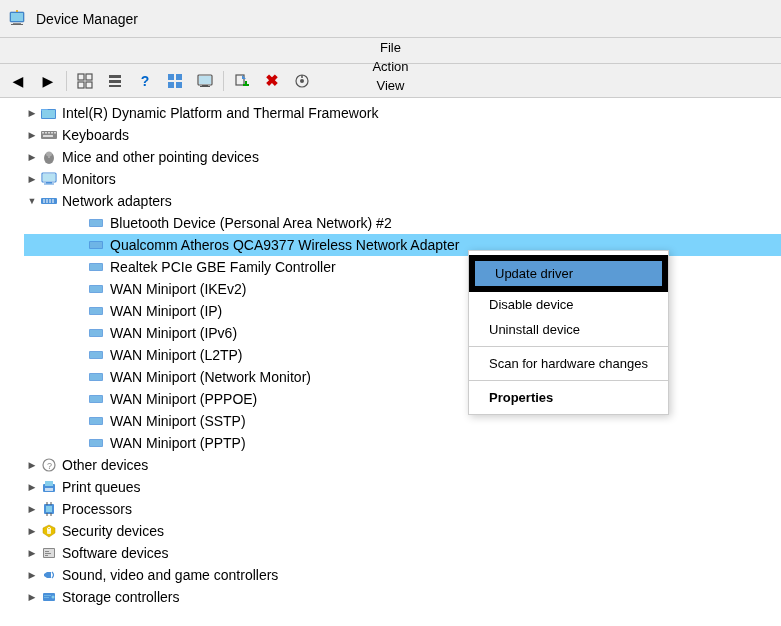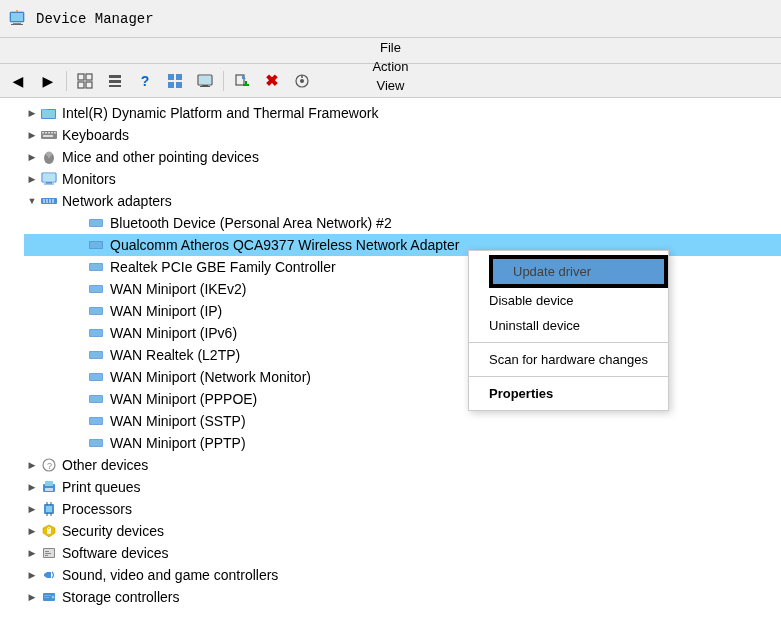--- a/index.html
+++ b/index.html
@@ -12,21 +12,20 @@
       overflow: hidden;
       user-select: none;
     }
     .title-bar {
       display: flex;
       align-items: center;
       background: #f0f0f0;
       height: 38px;
       padding: 0 8px;
       border-bottom: 1px solid #ccc;
-      font-family: Liberation Mono, monospace;
     }
     .title-bar-icon {
       width: 20px;
       height: 20px;
       margin-right: 8px;
     }
     .title-bar-text {
       font-size: 14px;
       font-weight: 400;
       color: #000;
@@ -134,23 +133,22 @@
       padding: 4px 0;
     }
     .ctx-item {
       padding: 5px 20px;
       cursor: pointer;
       color: #000;
       font-size: 13px;
     }
     .ctx-item.highlighted {
       background: #5b9bd5;
-      color: #404040;
-      border: 4px solid #000000;
-      margin-left: 20px;
+      color: #000000;
+      border: 6px solid #000000;
     }
     .ctx-item.bold {
       font-weight: bold;
     }
     .ctx-separator {
       height: 1px;
       background: #ccc;
       margin: 4px 0;
     }
 
@@ -375,21 +373,21 @@
       </div>
 
       <div class="tree-item indent-2">
         <span class="expand-icon" style="visibility:hidden">▶</span>
         <span class="device-icon">
           <svg width="16" height="12" viewBox="0 0 16 12">
               <rect x="0" y="2" width="14" height="8" rx="1" fill="#4a90d9" opacity="0.8"></rect>
               <rect x="1" y="3" width="12" height="6" fill="#87CEEB" opacity="0.5"></rect>
             </svg>
         </span>
-        <span class="device-label">WAN Realtek (L2TP)</span>
+        <span class="device-label">WAN Miniport (L2TP)</span>
       </div>
 
       <div class="tree-item indent-2">
         <span class="expand-icon" style="visibility:hidden">▶</span>
         <span class="device-icon">
           <svg width="16" height="12" viewBox="0 0 16 12">
               <rect x="0" y="2" width="14" height="8" rx="1" fill="#4a90d9" opacity="0.8"></rect>
               <rect x="1" y="3" width="12" height="6" fill="#87CEEB" opacity="0.5"></rect>
             </svg>
         </span>

